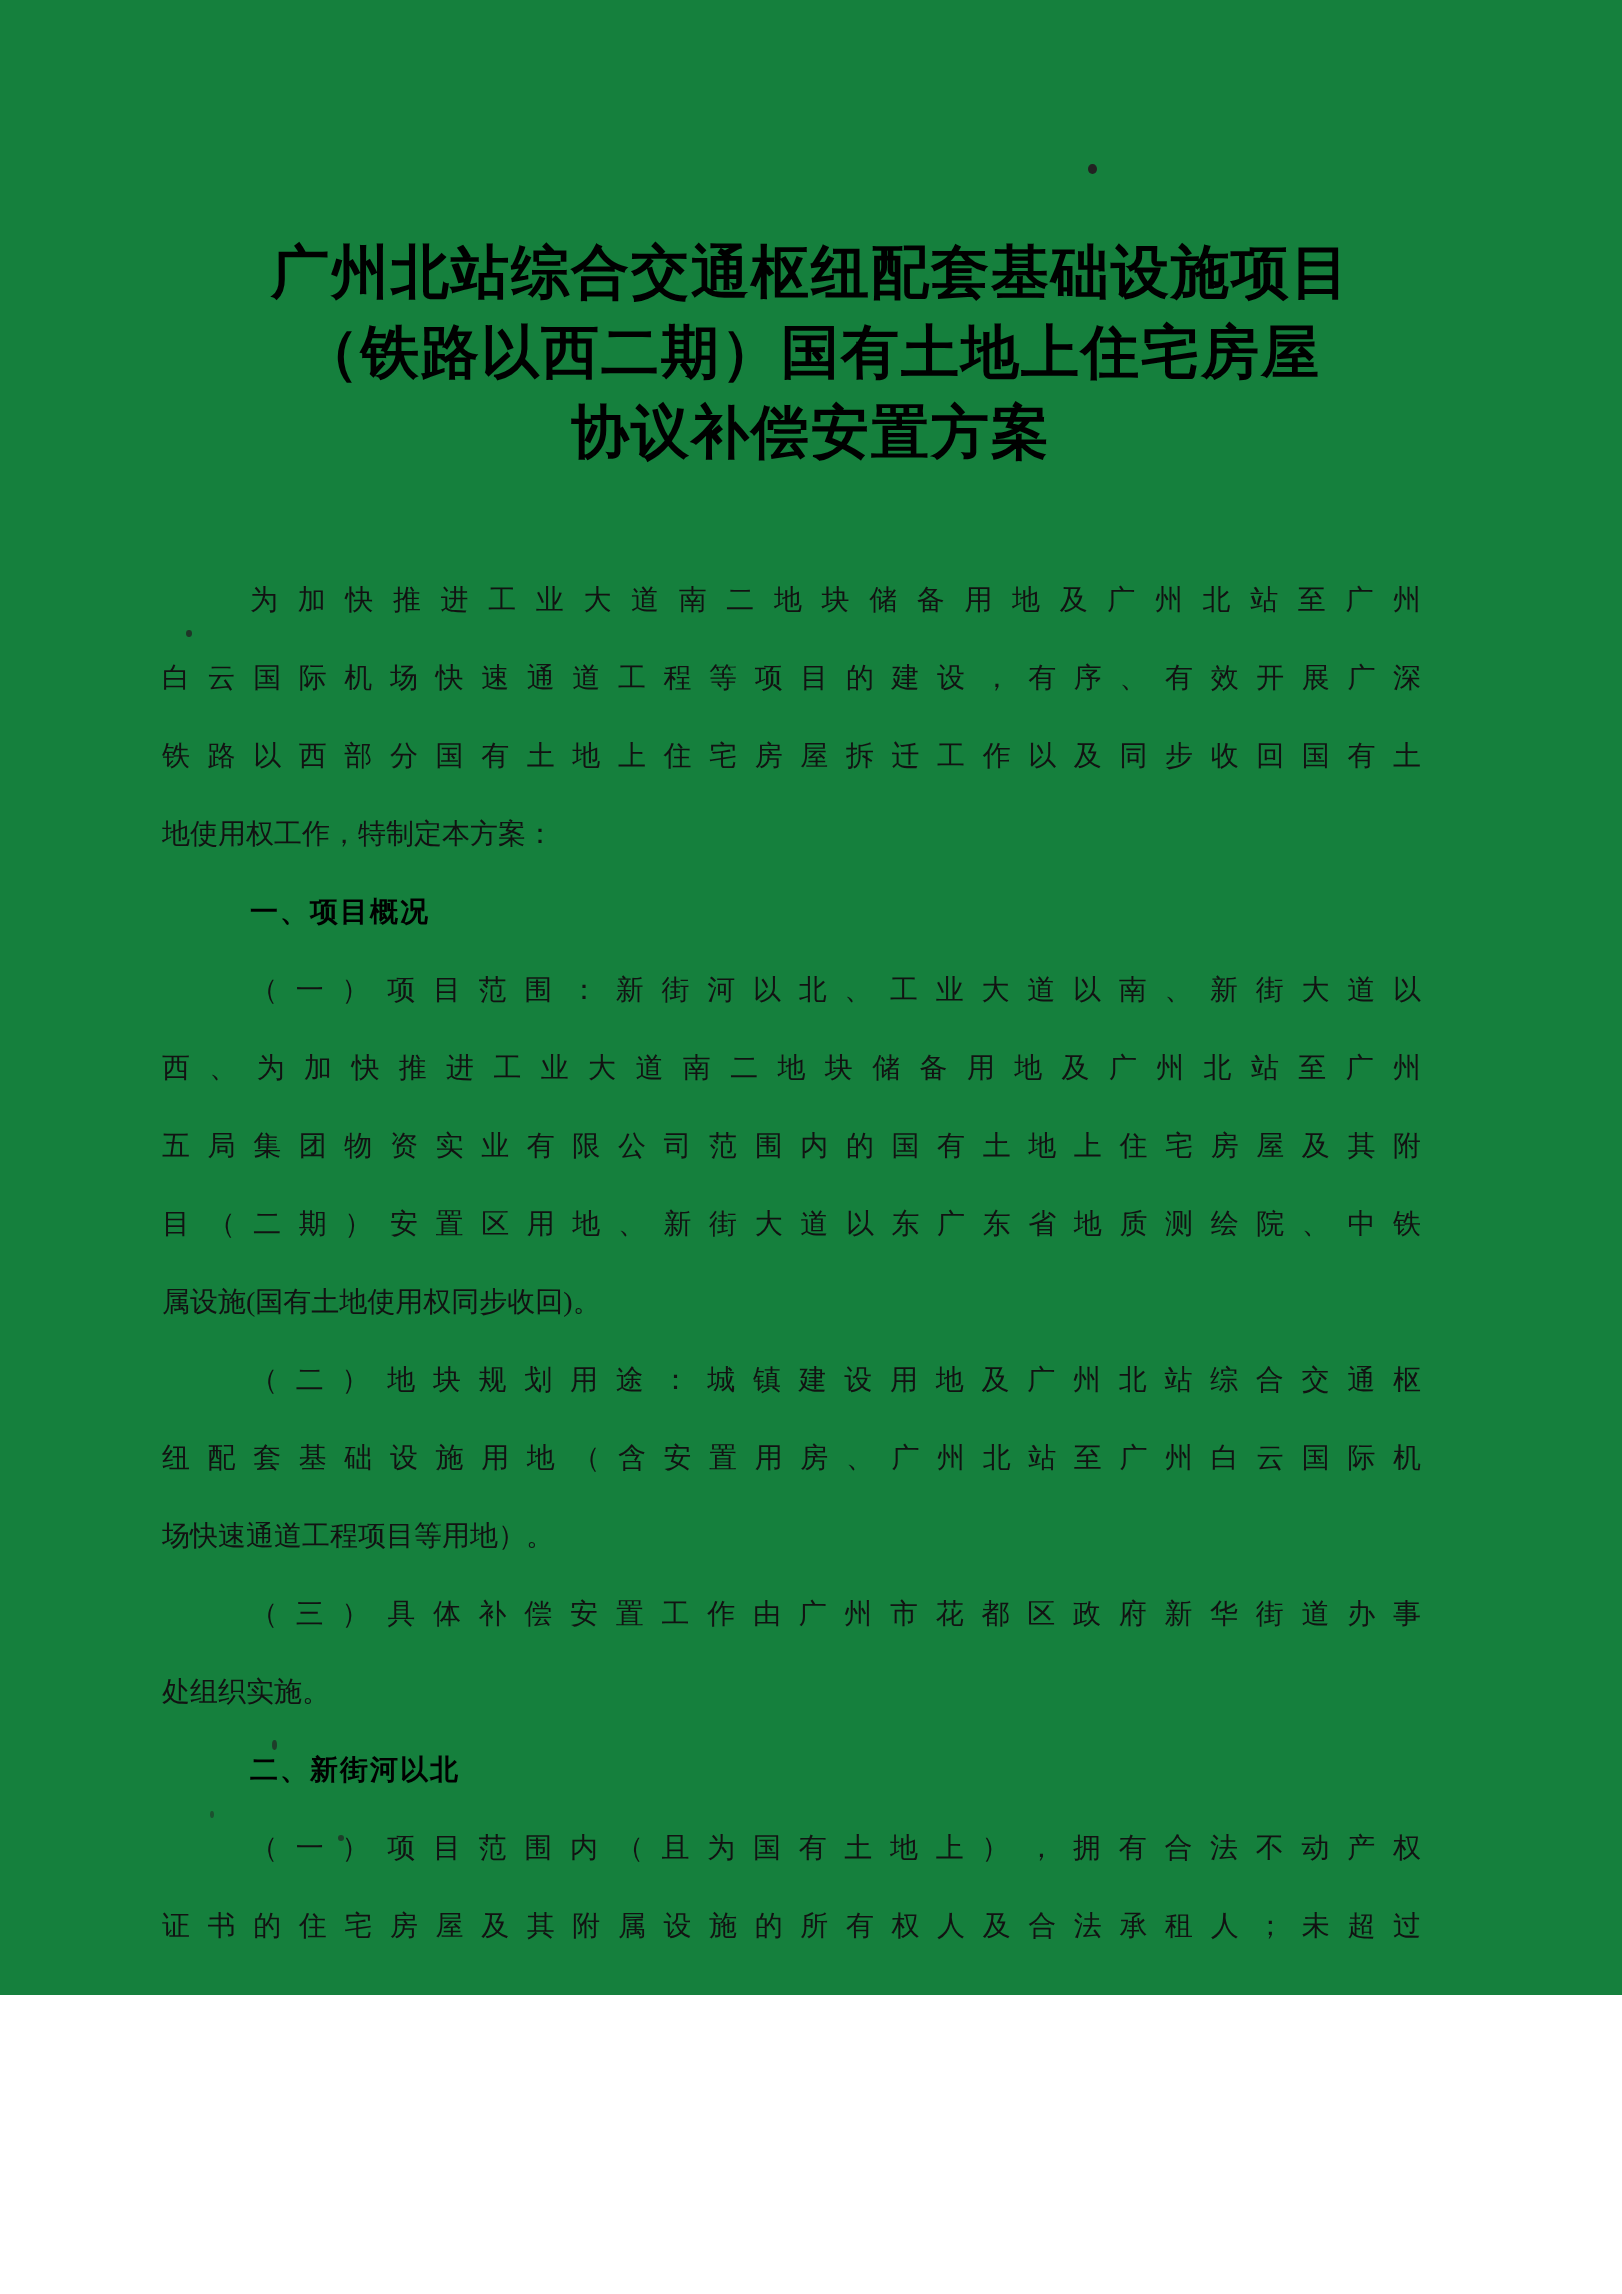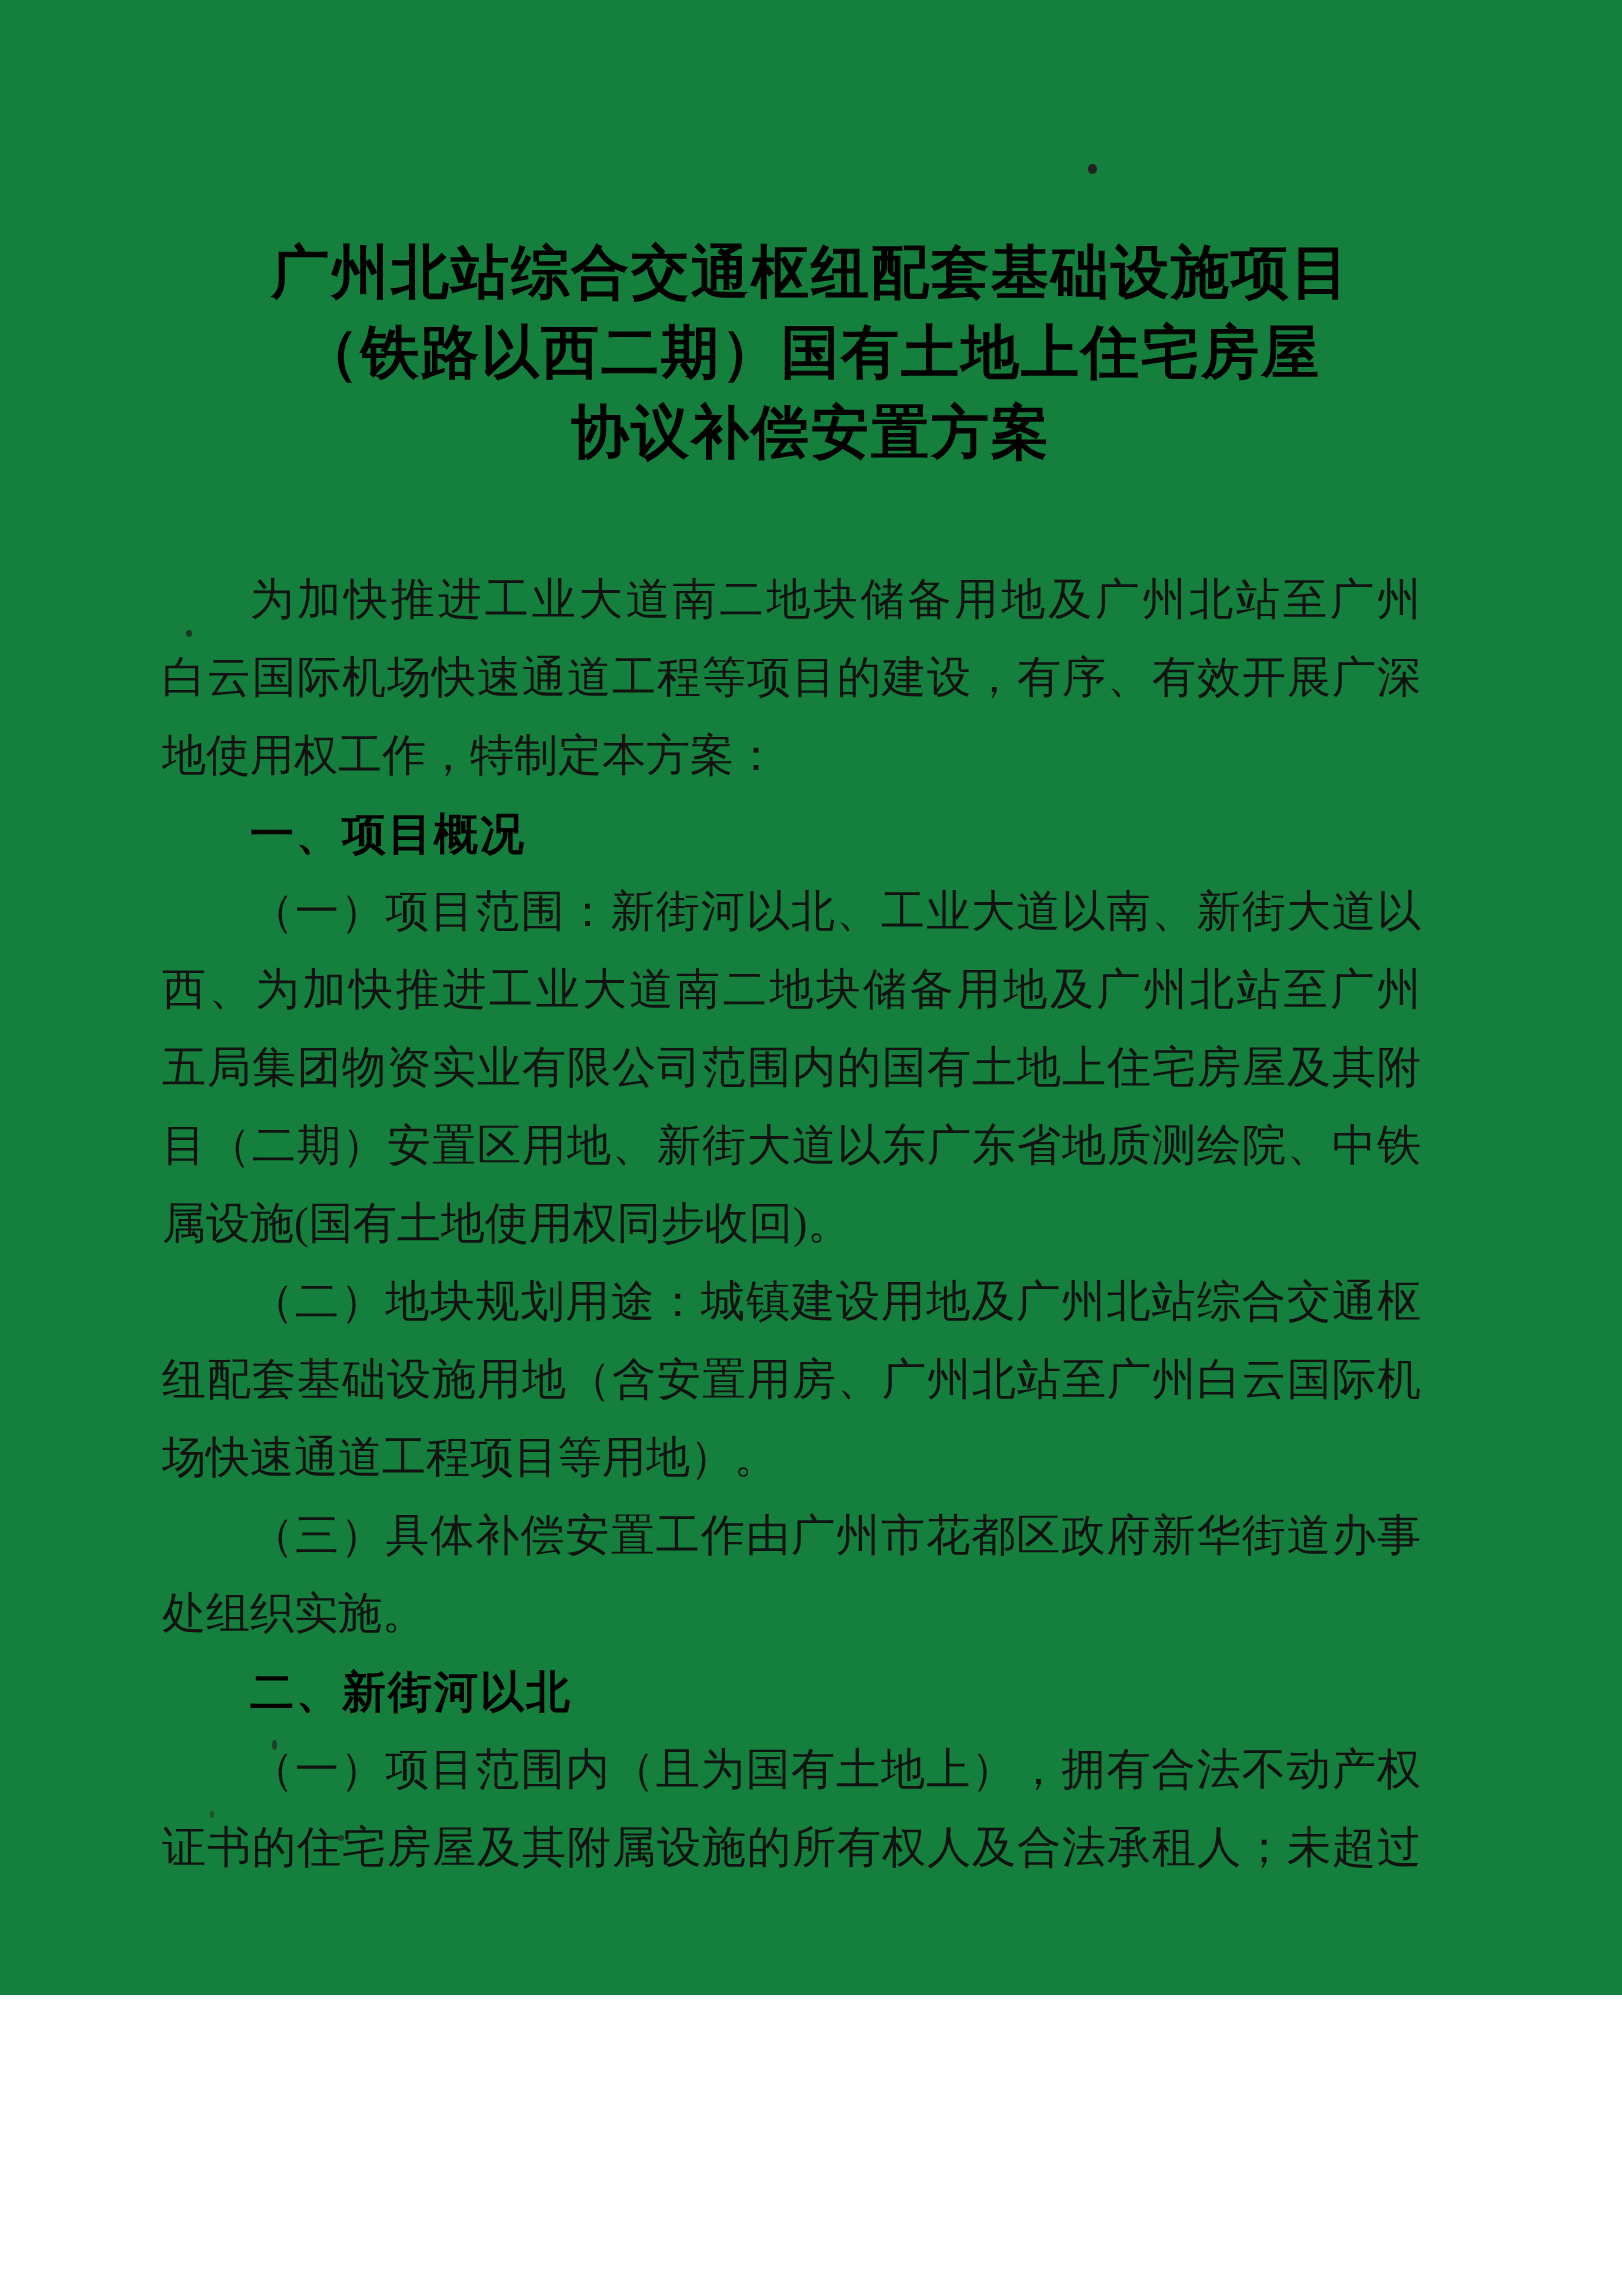--- a/index.html
+++ b/index.html
@@ -20,21 +20,21 @@
     padding: 233px 127px 0 127px;
     text-align: center;
     font-weight: 700;
     font-size: 58px;
     line-height: 80px;
     letter-spacing: 2px;
     color: #000000;
   }
   .body-block {
     margin: 88px 201px 0 162px;
-    font-size: 44px;
+    font-size: 28px;
     line-height: 78px;
     color: #121212;
   }
   .line {
     min-height: 78px;
   }
   .justify {
     text-align: justify;
     text-align-last: justify;
   }
@@ -74,20 +74,21 @@
 
   <header class="title-block">
     <div>广州北站综合交通枢纽配套基础设施项目</div>
     <div>（铁路以西二期）国有土地上住宅房屋</div>
     <div>协议补偿安置方案</div>
   </header>
 
   <main class="body-block">
     <div class="line indent justify">为加快推进工业大道南二地块储备用地及广州北站至广州</div>
     <div class="line justify">白云国际机场快速通道工程等项目的建设，有序、有效开展广深</div>
+    <div class="line justify">铁路以西部分国有土地上住宅房屋拆迁工作以及同步收回国有土</div>
     <div class="line">地使用权工作，特制定本方案：</div>
     <div class="line heading">一、项目概况</div>
     <div class="line indent justify">（一）项目范围：新街河以北、工业大道以南、新街大道以</div>
     <div class="line justify">西、为加快推进工业大道南二地块储备用地及广州北站至广州</div>
     <div class="line justify">五局集团物资实业有限公司范围内的国有土地上住宅房屋及其附</div>
     <div class="line justify">目（二期）安置区用地、新街大道以东广东省地质测绘院、中铁</div>
     <div class="line">属设施(国有土地使用权同步收回)。</div>
     <div class="line indent justify">（二）地块规划用途：城镇建设用地及广州北站综合交通枢</div>
     <div class="line justify">纽配套基础设施用地（含安置用房、广州北站至广州白云国际机</div>
     <div class="line">场快速通道工程项目等用地）。</div>

